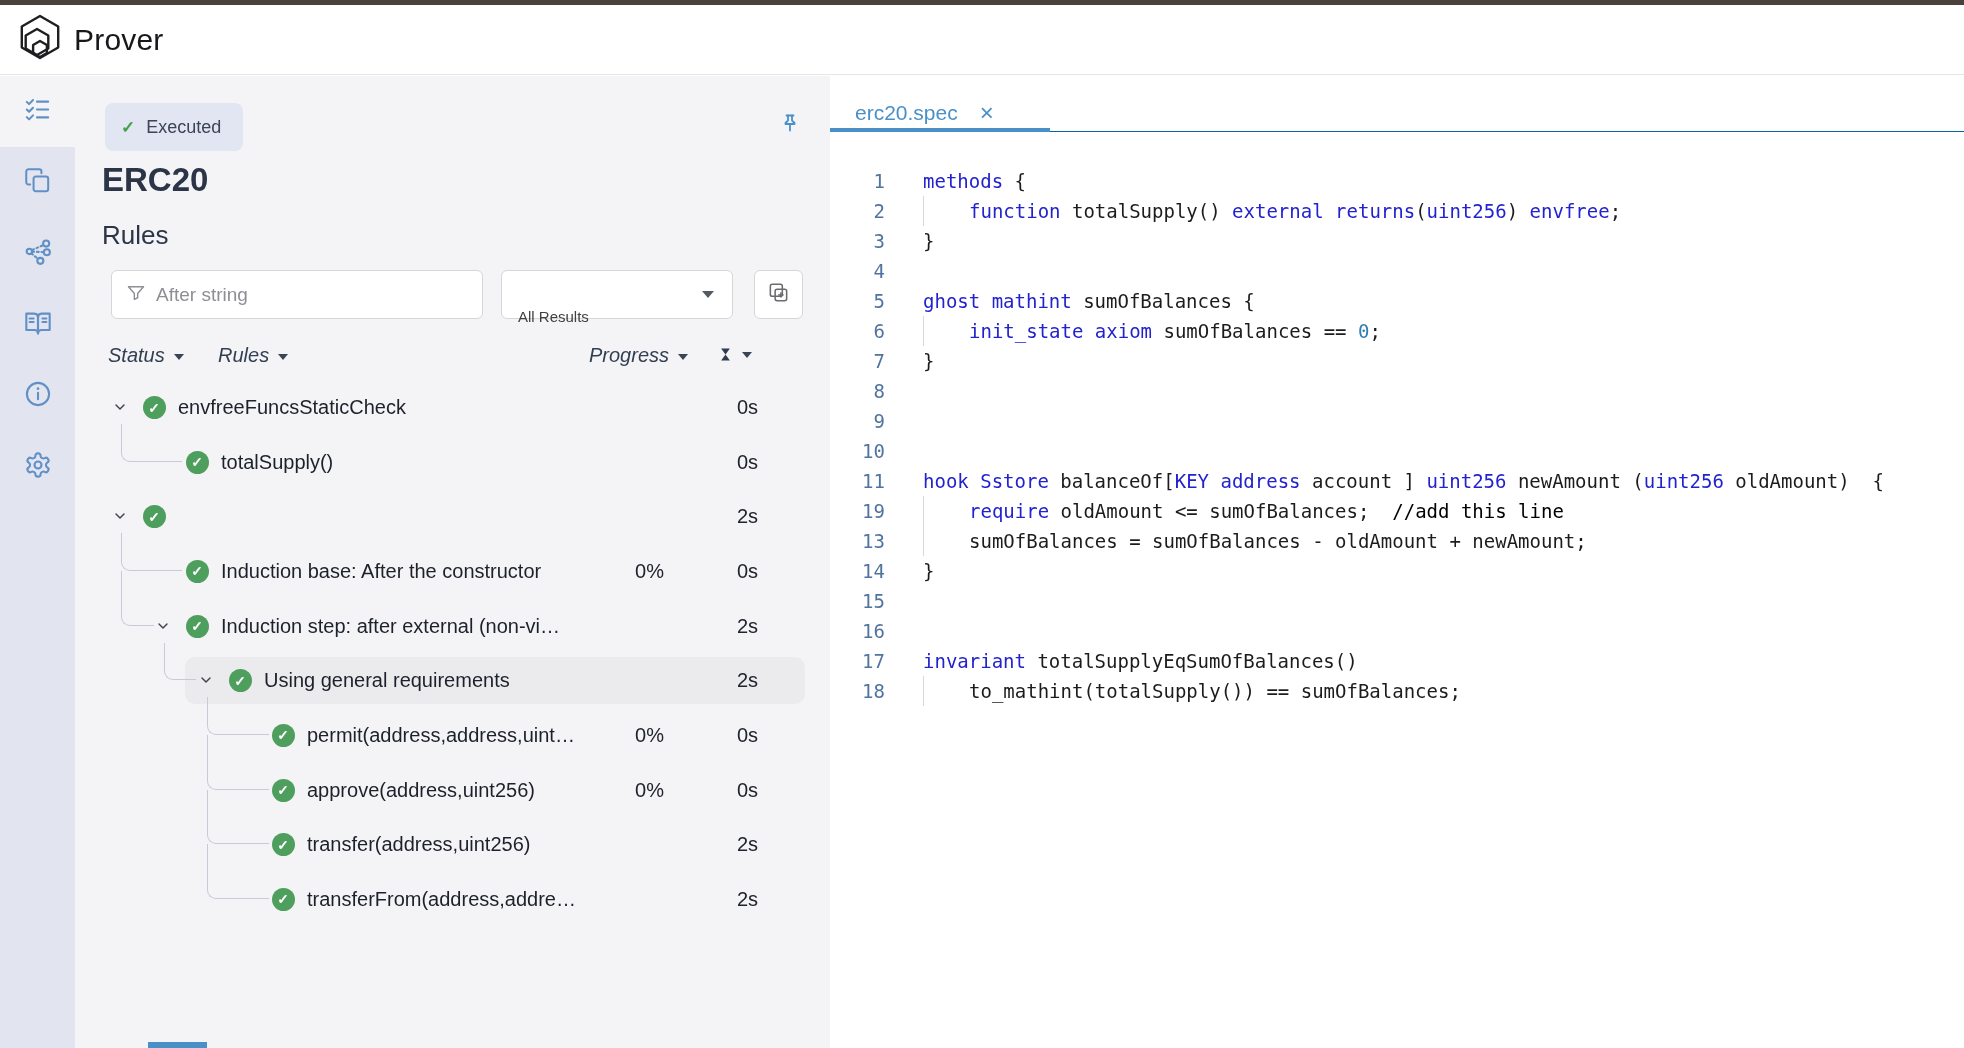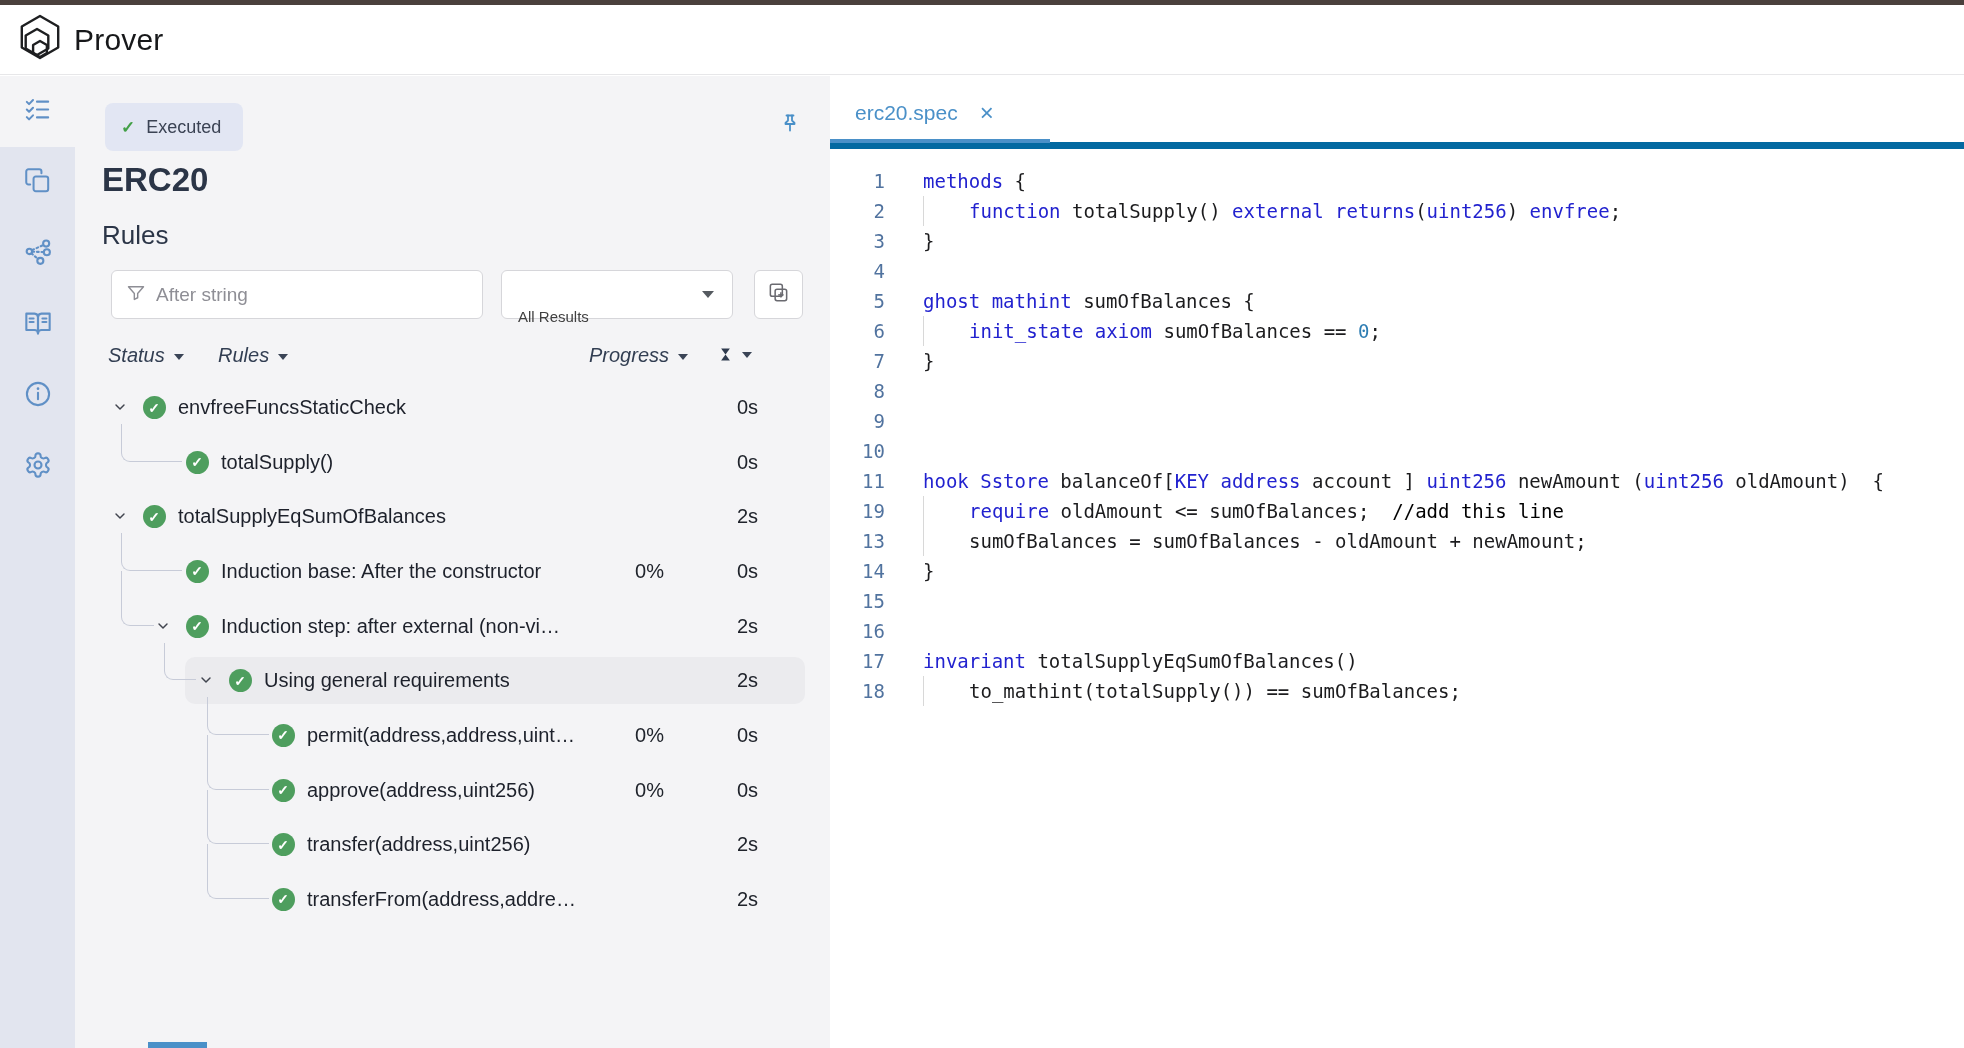--- a/index.html
+++ b/index.html
@@ -59,21 +59,21 @@
   .tchev { position:absolute; top:19px; width:16px; height:16px; }
   .tcheck { position:absolute; top:16px; width:23px; height:23px; background:#4e9e5e; border-radius:50%;
     color:#fff; font-size:14px; font-weight:bold; display:flex; align-items:center; justify-content:center; }
   .tname { position:absolute; top:0; line-height:54px; font-size:20px; color:#1d212b; white-space:nowrap; }
   .tprog { position:absolute; right:166px; top:0; line-height:54px; font-size:20px; color:#20242c; }
   .ttime { position:absolute; right:72px; top:0; line-height:54px; font-size:20px; color:#20242c; }
   .hscroll { position:absolute; left:73px; bottom:0; width:59px; height:6px; background:#4a90c8; z-index:4; }
 
   
   .code-panel { position:absolute; left:830px; top:76px; width:1134px; height:972px; background:#fff; }
-  .tabbar { position:relative; width:1134px; height:73px; border-bottom:7px solid #0369a1; }
+  .tabbar { position:relative; width:1134px; height:56px; border-bottom:1px solid #0369a1; }
   .tab { position:absolute; left:0; top:0; height:73px; display:flex; align-items:center;
     padding-left:25px; cursor:pointer; }
   .tab-label { color:#4a90c8; font-size:21px; }
   .tab-close { color:#4a90c8; font-size:24px; margin-left:22px; line-height:20px; cursor:pointer; }
   .tab-underline { position:absolute; left:0; bottom:-1px; width:220px; height:4px; background:#4a90c8; }
 
   .code { position:absolute; left:0; top:88px; width:1134px; padding-top:2px;
     font-family:"DejaVu Sans Mono", monospace; font-size:19px; }
   .cline { height:30px; line-height:30px; white-space:pre; }
   .ln { display:inline-block; width:55px; text-align:right; color:#51739f; vertical-align:top; }
@@ -257,21 +257,20 @@
         <div class="trow" style="top: 358.66px;">
           <span class="tcheck" style="left: 110.5px;">✓</span>
           <span class="tname" style="left: 146px;">totalSupply()</span>
           <span class="ttime">0s</span>
         </div>
         <div class="trow" style="top: 413.32px;">
           <span class="tchev" style="left: 37px;"><svg width="16" height="16" viewBox="0 0 20 20">
               <polyline points="5,7.5 10,12.5 15,7.5" fill="none" stroke="#41454f" stroke-width="1.8" stroke-linecap="round" stroke-linejoin="round"></polyline>
             </svg></span>
           <span class="tcheck" style="left: 67.5px;">✓</span>
-          <span class="tname" style="left: 103px;">totalSupplyEqSumOfBalances</span>
           <span class="ttime">2s</span>
         </div>
         <div class="trow" style="top: 467.98px;">
           <span class="tcheck" style="left: 110.5px;">✓</span>
           <span class="tname" style="left: 146px;">Induction base: After the constructor</span>
           <span class="tprog">0%</span>
           <span class="ttime">0s</span>
         </div>
         <div class="trow" style="top: 522.64px;">
           <span class="tchev" style="left: 80px;"><svg width="16" height="16" viewBox="0 0 20 20">

